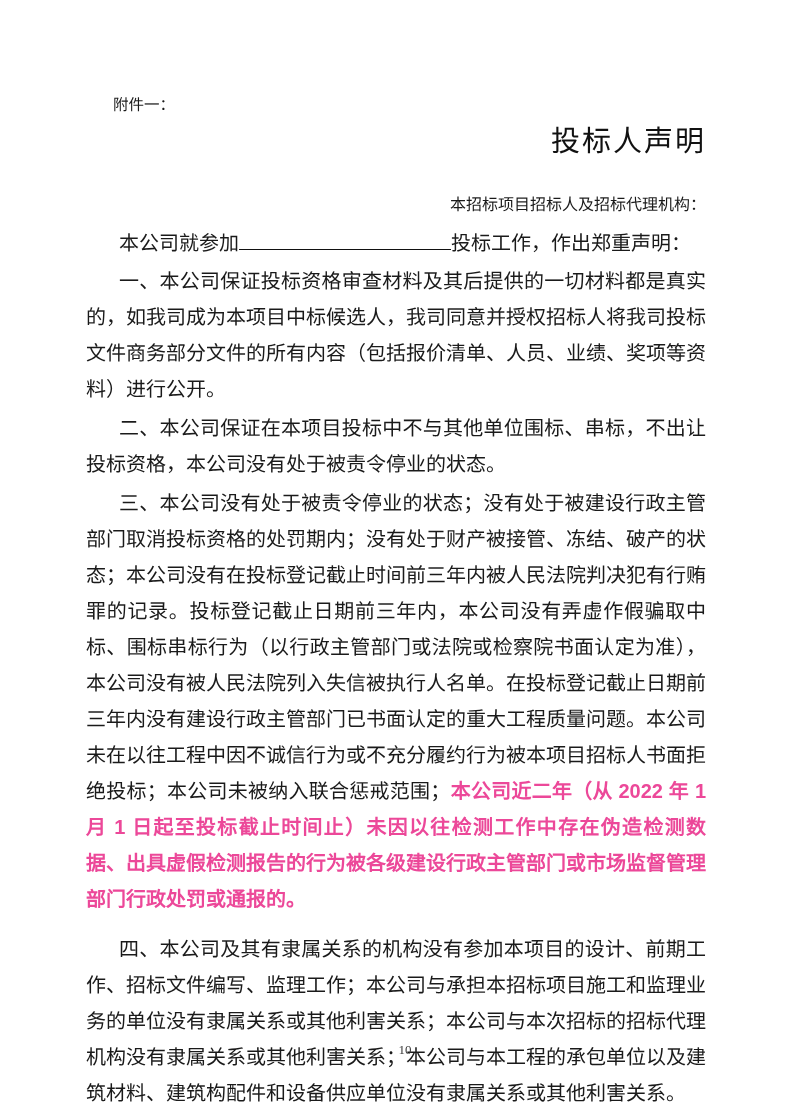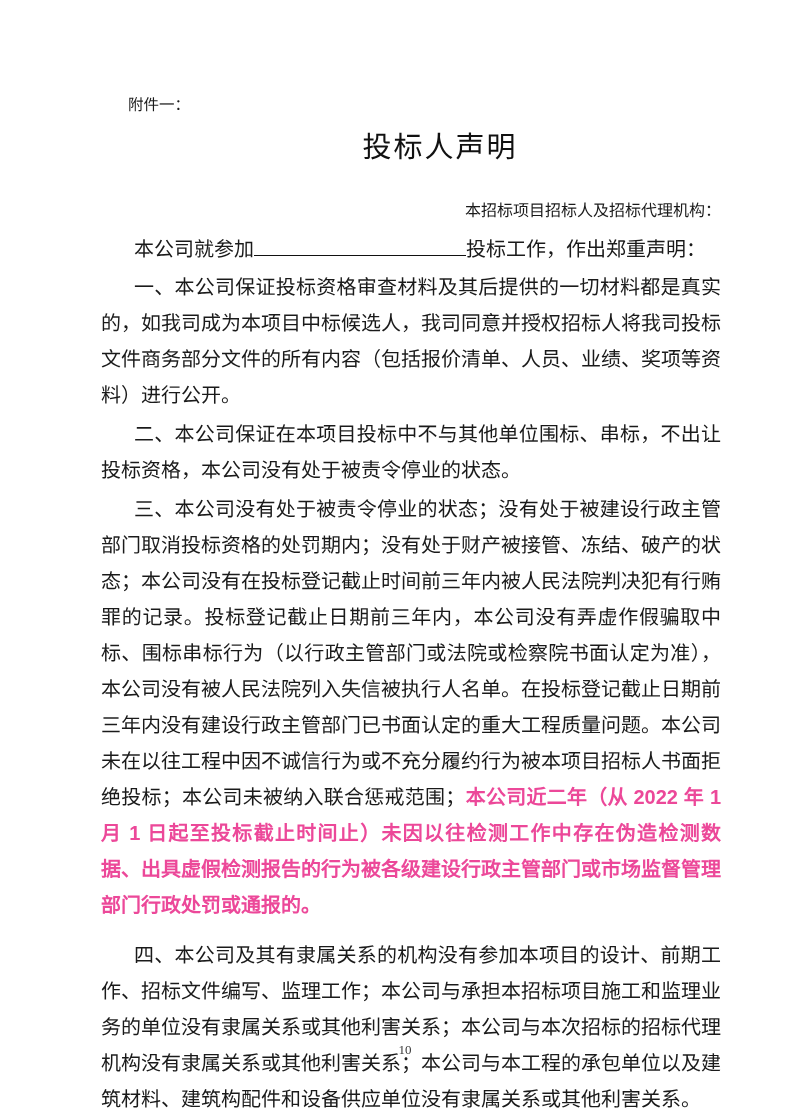--- a/index.html
+++ b/index.html
@@ -11,36 +11,36 @@
     position: relative;
     width: 790px;
     height: 1119px;
     background: #ffffff;
     overflow: hidden;
     font-family: "Liberation Serif", "DejaVu Serif", serif;
     color: #1a1a1a;
   }
   .content {
     position: absolute;
-    left: 101px;
+    left: 86px;
     top: 0;
     width: 620px;
   }
   .attachment-label {
     margin: 87px 0 0 0;
     font-size: 15.5px;
     line-height: 36px;
     text-indent: 27px;
   }
   .doc-title {
-    margin: 6px;
+    margin: 0;
     font-size: 29px;
     font-weight: 400;
     line-height: 37px;
-    text-align: center;
+    text-align: right;
     letter-spacing: 2px;
     padding-left: 58px;
     color: #111;
   }
   .addressee {
     margin: 27px 0 0 0;
     font-size: 16px;
     line-height: 36px;
     text-align: right;
   }

